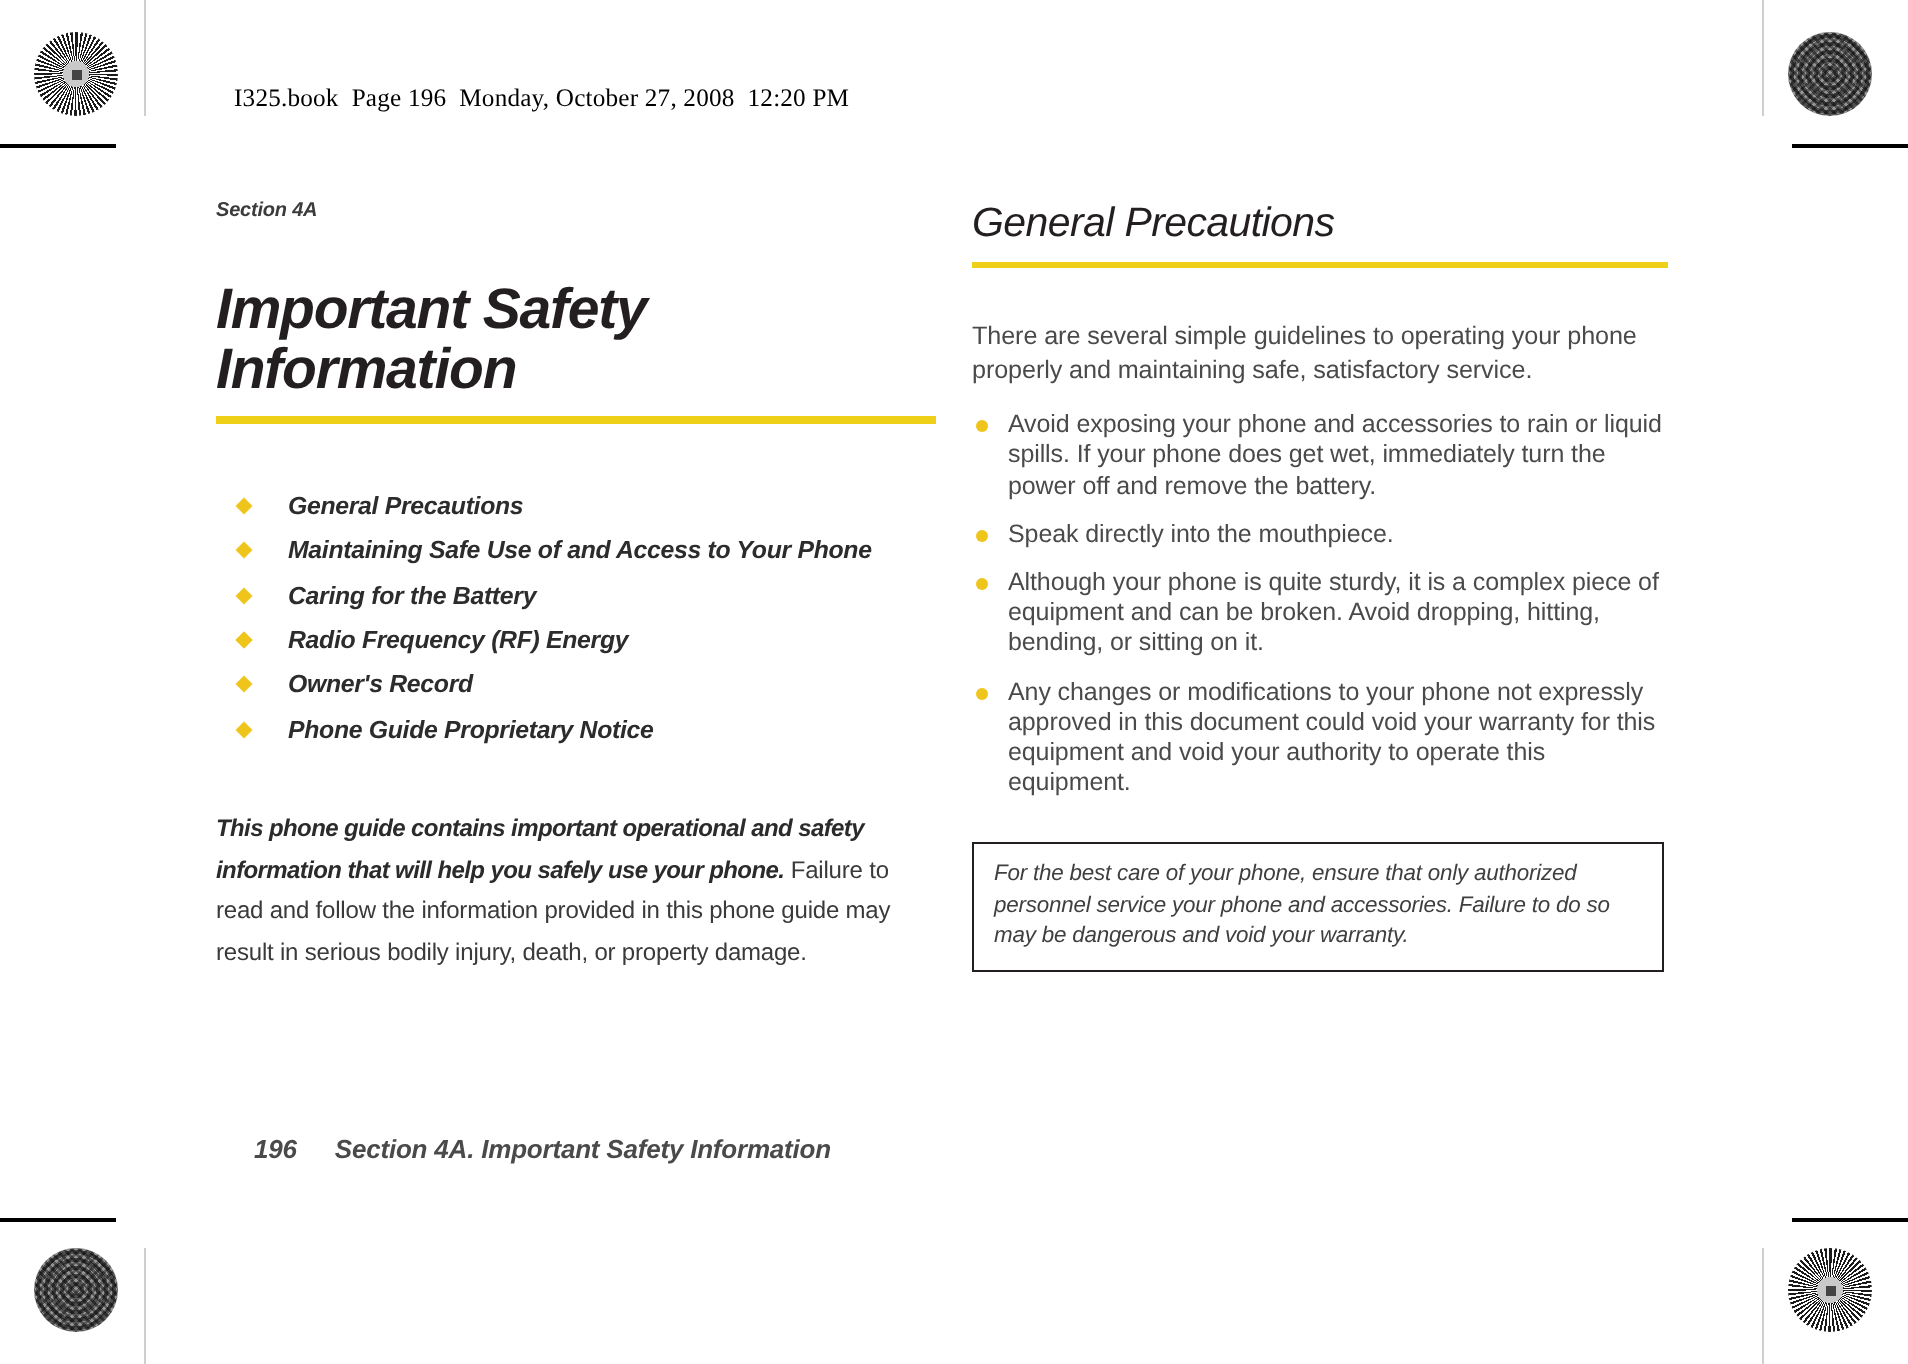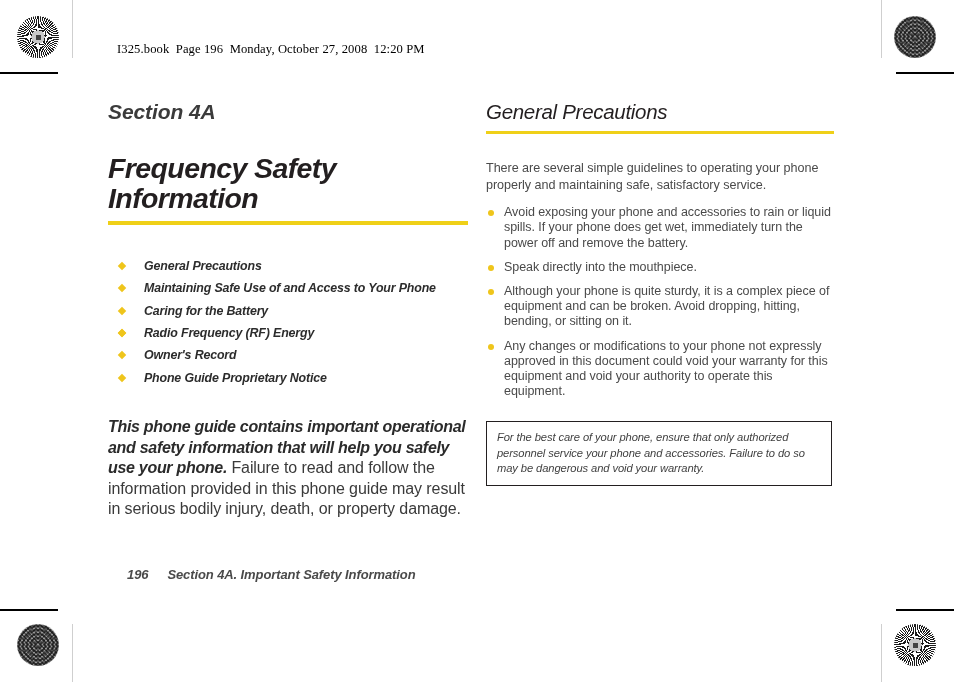--- a/index.html
+++ b/index.html
@@ -97,21 +97,21 @@
     width: 360px;
   }
   .col-right {
     position: absolute;
     left: 486px;
     top: 100px;
     width: 348px;
   }
 
   .section-label {
-    font-size: 21px;
+    font-size: 10px;
     font-style: italic;
     font-weight: bold;
     color: #3b3b3b;
     letter-spacing: -.1px;
     margin: 0 0 30px 0;
   }
 
   h1.chapter-title {
     font-size: 28.5px;
     font-style: italic;
@@ -158,21 +158,21 @@
     left: 11px;
     top: 8px;
     width: 6px;
     height: 6px;
     background: #efc51b;
     transform: rotate(45deg);
   }
 
   p.intro {
     margin: 28px 0 0 0;
-    font-size: 16px;
+    font-size: 12px;
     line-height: 20.5px;
     color: #3a3a3a;
     letter-spacing: -.1px;
   }
   p.intro .lead {
     font-weight: bold;
     font-style: italic;
     color: #2b2b2b;
     letter-spacing: -.3px;
   }
@@ -284,21 +284,21 @@
 <div class="reg-mark long-h-left gray-v" style="left:896px; top:562px;"></div>
 
 <div class="reg-mark long-h gray-v" style="left:455px; top:623px;"></div>
 
 <div class="page-header">I325.book  Page 196  Monday, October 27, 2008  12:20 PM</div>
 
 <div class="col-left">
 
   <div class="section-label">Section 4A</div>
 
-  <h1 class="chapter-title">Frequency Safety Information</h1>
+  <h1 class="chapter-title">Important Safety Information</h1>
   <div class="rule-yellow"></div>
 
   <ul class="toc">
     <li><span class="diamond"></span><span>General Precautions</span></li>
     <li><span class="diamond"></span><span>Maintaining Safe Use of and Access to Your Phone</span></li>
     <li><span class="diamond"></span><span>Caring for the Battery</span></li>
     <li><span class="diamond"></span></li>
     <li><span class="diamond"></span><span>Radio Frequency (RF) Energy</span></li>
     <li><span class="diamond"></span><span>Owner's Record</span></li>
     <li><span class="diamond"></span><span>Phone Guide Proprietary Notice</span></li>

